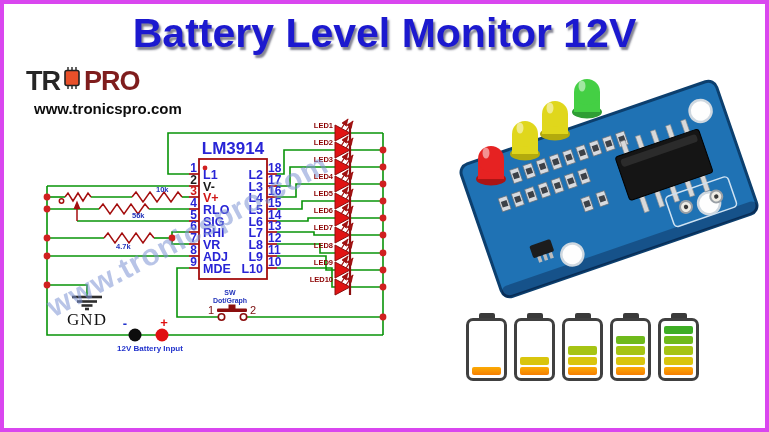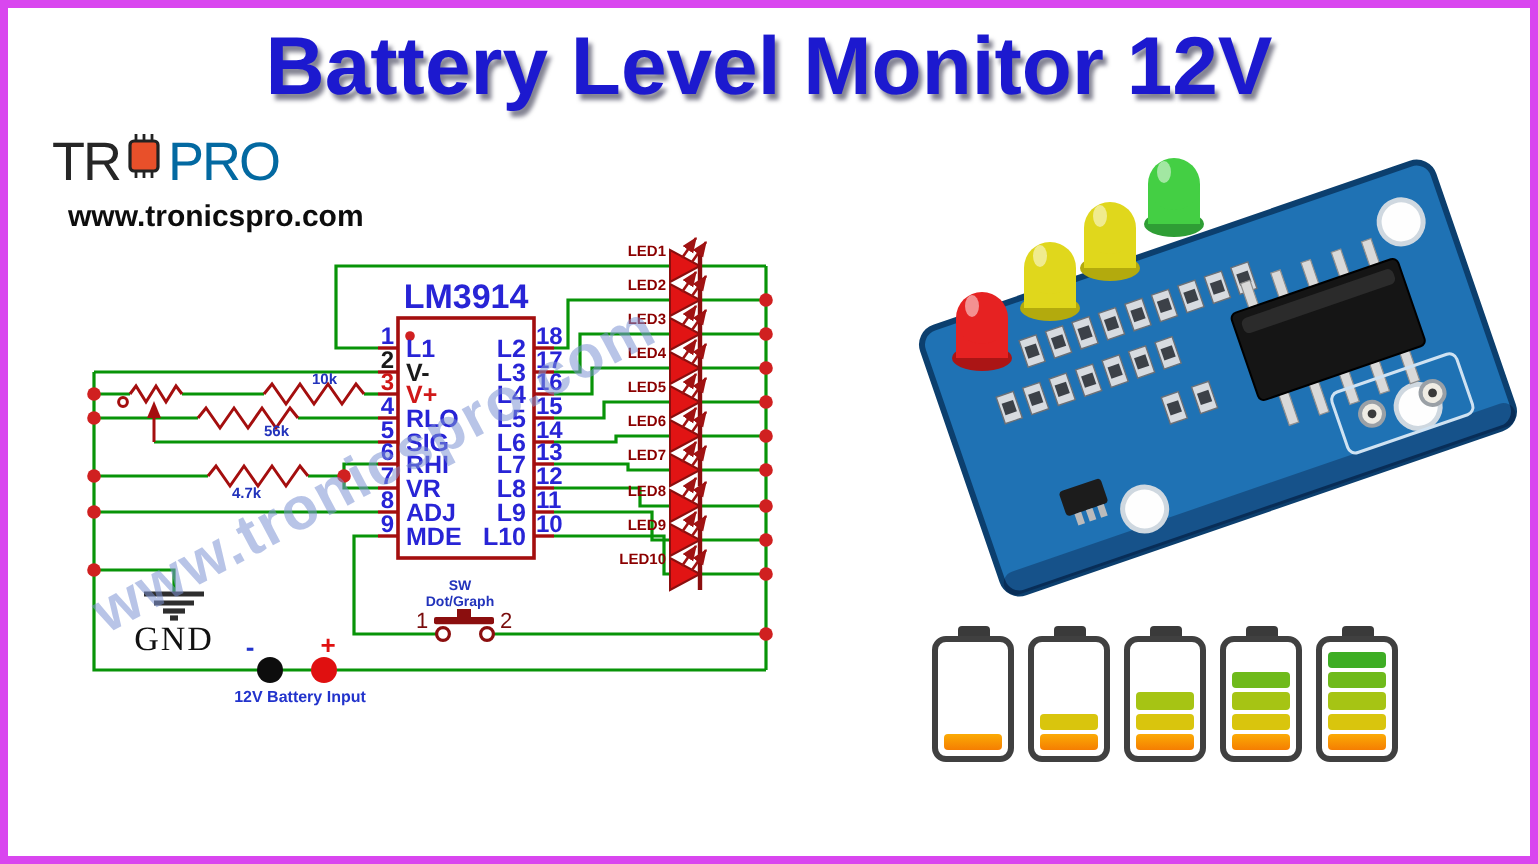--- a/index.html
+++ b/index.html
@@ -2,22 +2,22 @@
 <html><head>
 <meta charset="utf-8">
 <style>
   html,body{margin:0;padding:0;background:#fff;}
   .canvas{position:relative;width:769px;height:432px;background:#fff;border:4px solid #d946ef;
           box-sizing:border-box;overflow:hidden;font-family:"Liberation Sans",sans-serif;}
   .title{position:absolute;top:6px;left:0;width:100%;text-align:center;
          font-size:41px;font-weight:bold;color:#1C19CF;letter-spacing:0px;
          text-shadow:2px 3px 2px rgba(10,10,40,.5);}
   .logo{position:absolute;left:22px;top:62px;display:flex;align-items:center;
-        font-size:27px;font-weight:normal;letter-spacing:-1px;color:#262626;white-space:nowrap;}
-  .logo .pro{color:#0369a1;}
+        font-size:27px;font-weight:bold;letter-spacing:-1px;color:#262626;white-space:nowrap;}
+  .logo .pro{color:#7f1d1d;}
   .logo .chip{display:inline-block;margin:0 1px;}
   .tagline{position:absolute;left:30px;top:96px;font-size:15px;font-weight:bold;color:#0d0d0d;}
   .watermark{position:absolute;left:45px;top:288px;white-space:nowrap;pointer-events:none;
              font-size:30px;font-weight:bold;letter-spacing:1px;color:rgba(126,147,212,0.55);
              transform:rotate(-28deg);transform-origin:left center;z-index:5;}
   svg.scene{position:absolute;left:0;top:0;z-index:2;}
   svg text{font-family:"Liberation Sans",sans-serif;}
   .w{stroke:#089408;stroke-width:1.6;fill:none;}
   .comp{stroke:#A40E0E;stroke-width:1.5;fill:none;}
   .stub{stroke:#A40E0E;stroke-width:1.7;}

